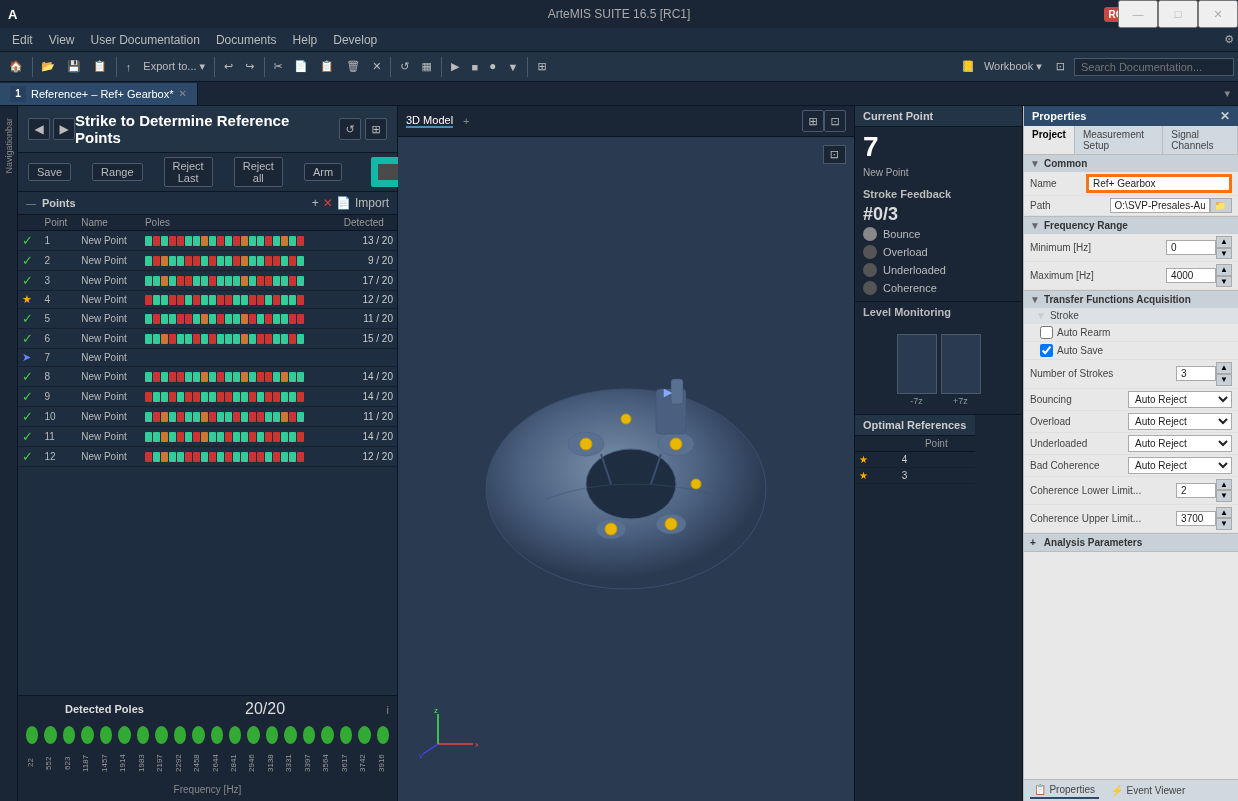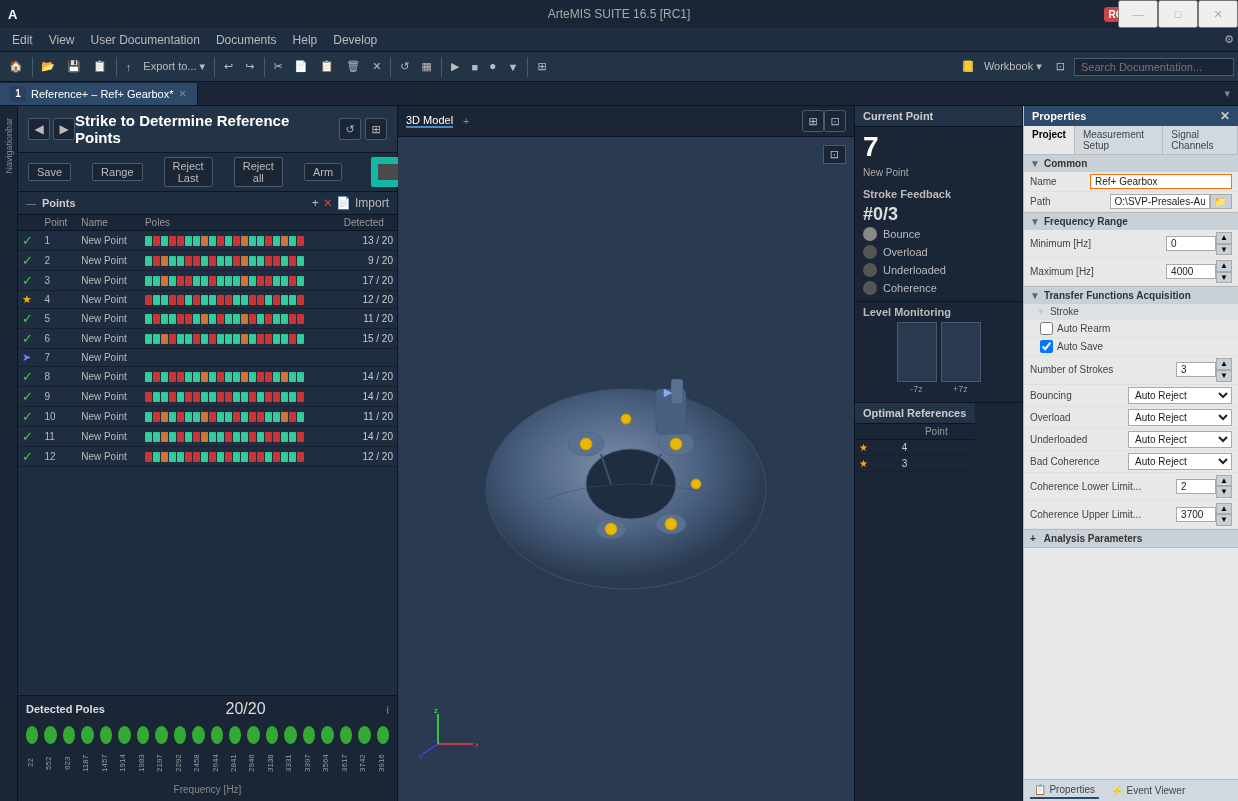--- a/index.html
+++ b/index.html
@@ -76,21 +76,21 @@
     
     .pole-bar { display: flex; gap: 1px; }
     .pole-cell { width: 7px; height: 10px; border-radius: 1px; }
     .pole-green { background: #3c9; }
     .pole-red { background: #c33; }
     .pole-orange { background: #c73; }
 
     
     #detected-poles { background: #1a2535; border-top: 1px solid #0a1525; padding: 4px 8px; }
     #detected-poles .dp-header { display: flex; align-items: center; justify-content: space-between; margin-bottom: 4px; }
-    #detected-poles .dp-title { color: #ddd; font-weight: bold; font-size: 11px; }
+    #detected-poles .dp-title { color: #ddd; font-weight: bold; font-size: 11px; margin-left: 39px; }
     #detected-poles .dp-count { color: #ddd; font-size: 16px; }
     #detected-poles .dp-info { color: #888; font-size: 11px; }
     #detected-poles .poles-row { display: flex; gap: 6px; align-items: center; padding: 4px 0; }
     #detected-poles .pole-dot { width: 18px; height: 18px; border-radius: 50%; background: #3a3; }
     #detected-poles .freq-row { display: flex; gap: 6px; align-items: center; padding: 0 0 4px 0; }
     #detected-poles .freq-label { font-size: 9px; color: #999; width: 18px; text-align: center; }
     #detected-poles .freq-axis { color: #888; font-size: 10px; text-align: center; width: 100%; padding: 2px 0; }
 
     
     #middle { flex: 1; background: #1e2d3f; display: flex; flex-direction: column; border-right: 1px solid #0a1525; }
@@ -114,21 +114,21 @@
     .cp-number { color: #fff; font-size: 28px; font-weight: bold; padding: 4px 8px; }
     .cp-label { color: #aaa; font-size: 10px; padding: 0 8px 6px; }
     .cp-section { padding: 4px 8px; border-bottom: 1px solid #0a1525; }
     .cp-section .cp-sub { color: #bbb; font-size: 11px; font-weight: bold; margin-bottom: 4px; }
     .stroke-count { color: #ddd; font-size: 18px; font-weight: bold; }
     .status-row { display: flex; align-items: center; gap: 6px; padding: 2px 0; }
     .status-dot { width: 14px; height: 14px; border-radius: 50%; background: #555; }
     .status-dot.active { background: #888; }
     .status-label { color: #bbb; font-size: 11px; }
     .level-section { padding: 4px 8px; }
-    .level-title { color: #bbb; font-size: 11px; font-weight: bold; margin-bottom: 4px; }
+    .level-title { color: #bbb; font-size: 11px; font-weight: bold; margin-bottom: 16px; }
     .level-bars { display: flex; gap: 4px; justify-content: center; }
     .level-bar-col { display: flex; flex-direction: column; gap: 2px; align-items: center; }
     .level-bar-label { font-size: 9px; color: #999; }
     .level-bar-box { width: 40px; height: 60px; background: #2a3a50; border: 1px solid #4a5a6a; }
 
     
     #optimal-refs { width: 120px; background: #1a2535; display: flex; flex-direction: column; }
     .or-header { background: #243447; padding: 4px 8px; border-bottom: 1px solid #0a1525; color: #ccc; font-size: 11px; font-weight: bold; }
     .or-table { width: 100%; border-collapse: collapse; font-size: 10px; }
     .or-table th { background: #1a2535; color: #999; padding: 2px 4px; border-bottom: 1px solid #0a1525; font-weight: normal; }
@@ -140,21 +140,21 @@
     .pp-titlebar .close-btn { color: #ccc; cursor: pointer; font-size: 12px; }
     .pp-tabs { background: #d0d8e0; display: flex; border-bottom: 1px solid #bbb; }
     .pp-tab { padding: 3px 8px; font-size: 10px; color: #444; cursor: pointer; border-right: 1px solid #bbb; }
     .pp-tab.active { background: #e8e8e8; color: #000; font-weight: bold; }
     .pp-content { flex: 1; overflow-y: auto; background: #e8e8e8; }
     .pp-section { border-bottom: 1px solid #bbb; }
     .pp-section-header { background: #c8d0d8; padding: 3px 6px; display: flex; align-items: center; gap: 4px; font-size: 10px; font-weight: bold; color: #333; cursor: pointer; }
     .pp-section-header .expand { color: #666; font-size: 10px; }
     .pp-row { display: flex; align-items: center; padding: 2px 6px; border-bottom: 1px solid #e0e0e0; }
     .pp-label { color: #444; font-size: 10px; flex: 1; }
-    .pp-input { background: #fff; border: 1px solid #f97316; color: #222; padding: 1px 4px; font-size: 10px; flex: 1; }
+    .pp-input { background: #fff; border: 3px solid #f97316; color: #222; padding: 1px 4px; font-size: 10px; flex: 1; }
     .pp-input-with-btn { display: flex; }
     .pp-input-with-btn input { background: #fff; border: 1px solid #aaa; color: #222; padding: 1px 4px; font-size: 10px; flex: 1; }
     .pp-input-with-btn button { background: #c8d0d8; border: 1px solid #aaa; padding: 1px 4px; cursor: pointer; font-size: 10px; }
     .pp-num-input { display: flex; align-items: center; }
     .pp-num-input input { background: #fff; border: 1px solid #aaa; color: #222; padding: 1px 4px; font-size: 10px; width: 50px; }
     .pp-num-input .spin-btns { display: flex; flex-direction: column; }
     .pp-num-input .spin-btns button { background: #c8d0d8; border: 1px solid #aaa; padding: 0 3px; cursor: pointer; font-size: 8px; line-height: 1.2; }
     .pp-checkbox { margin-right: 4px; }
     .pp-select { background: #fff; border: 1px solid #aaa; color: #222; padding: 1px 2px; font-size: 10px; flex: 1; }
     .pp-bottom-tabs { background: #d0d8e0; padding: 2px 6px; display: flex; gap: 8px; border-top: 1px solid #bbb; }

